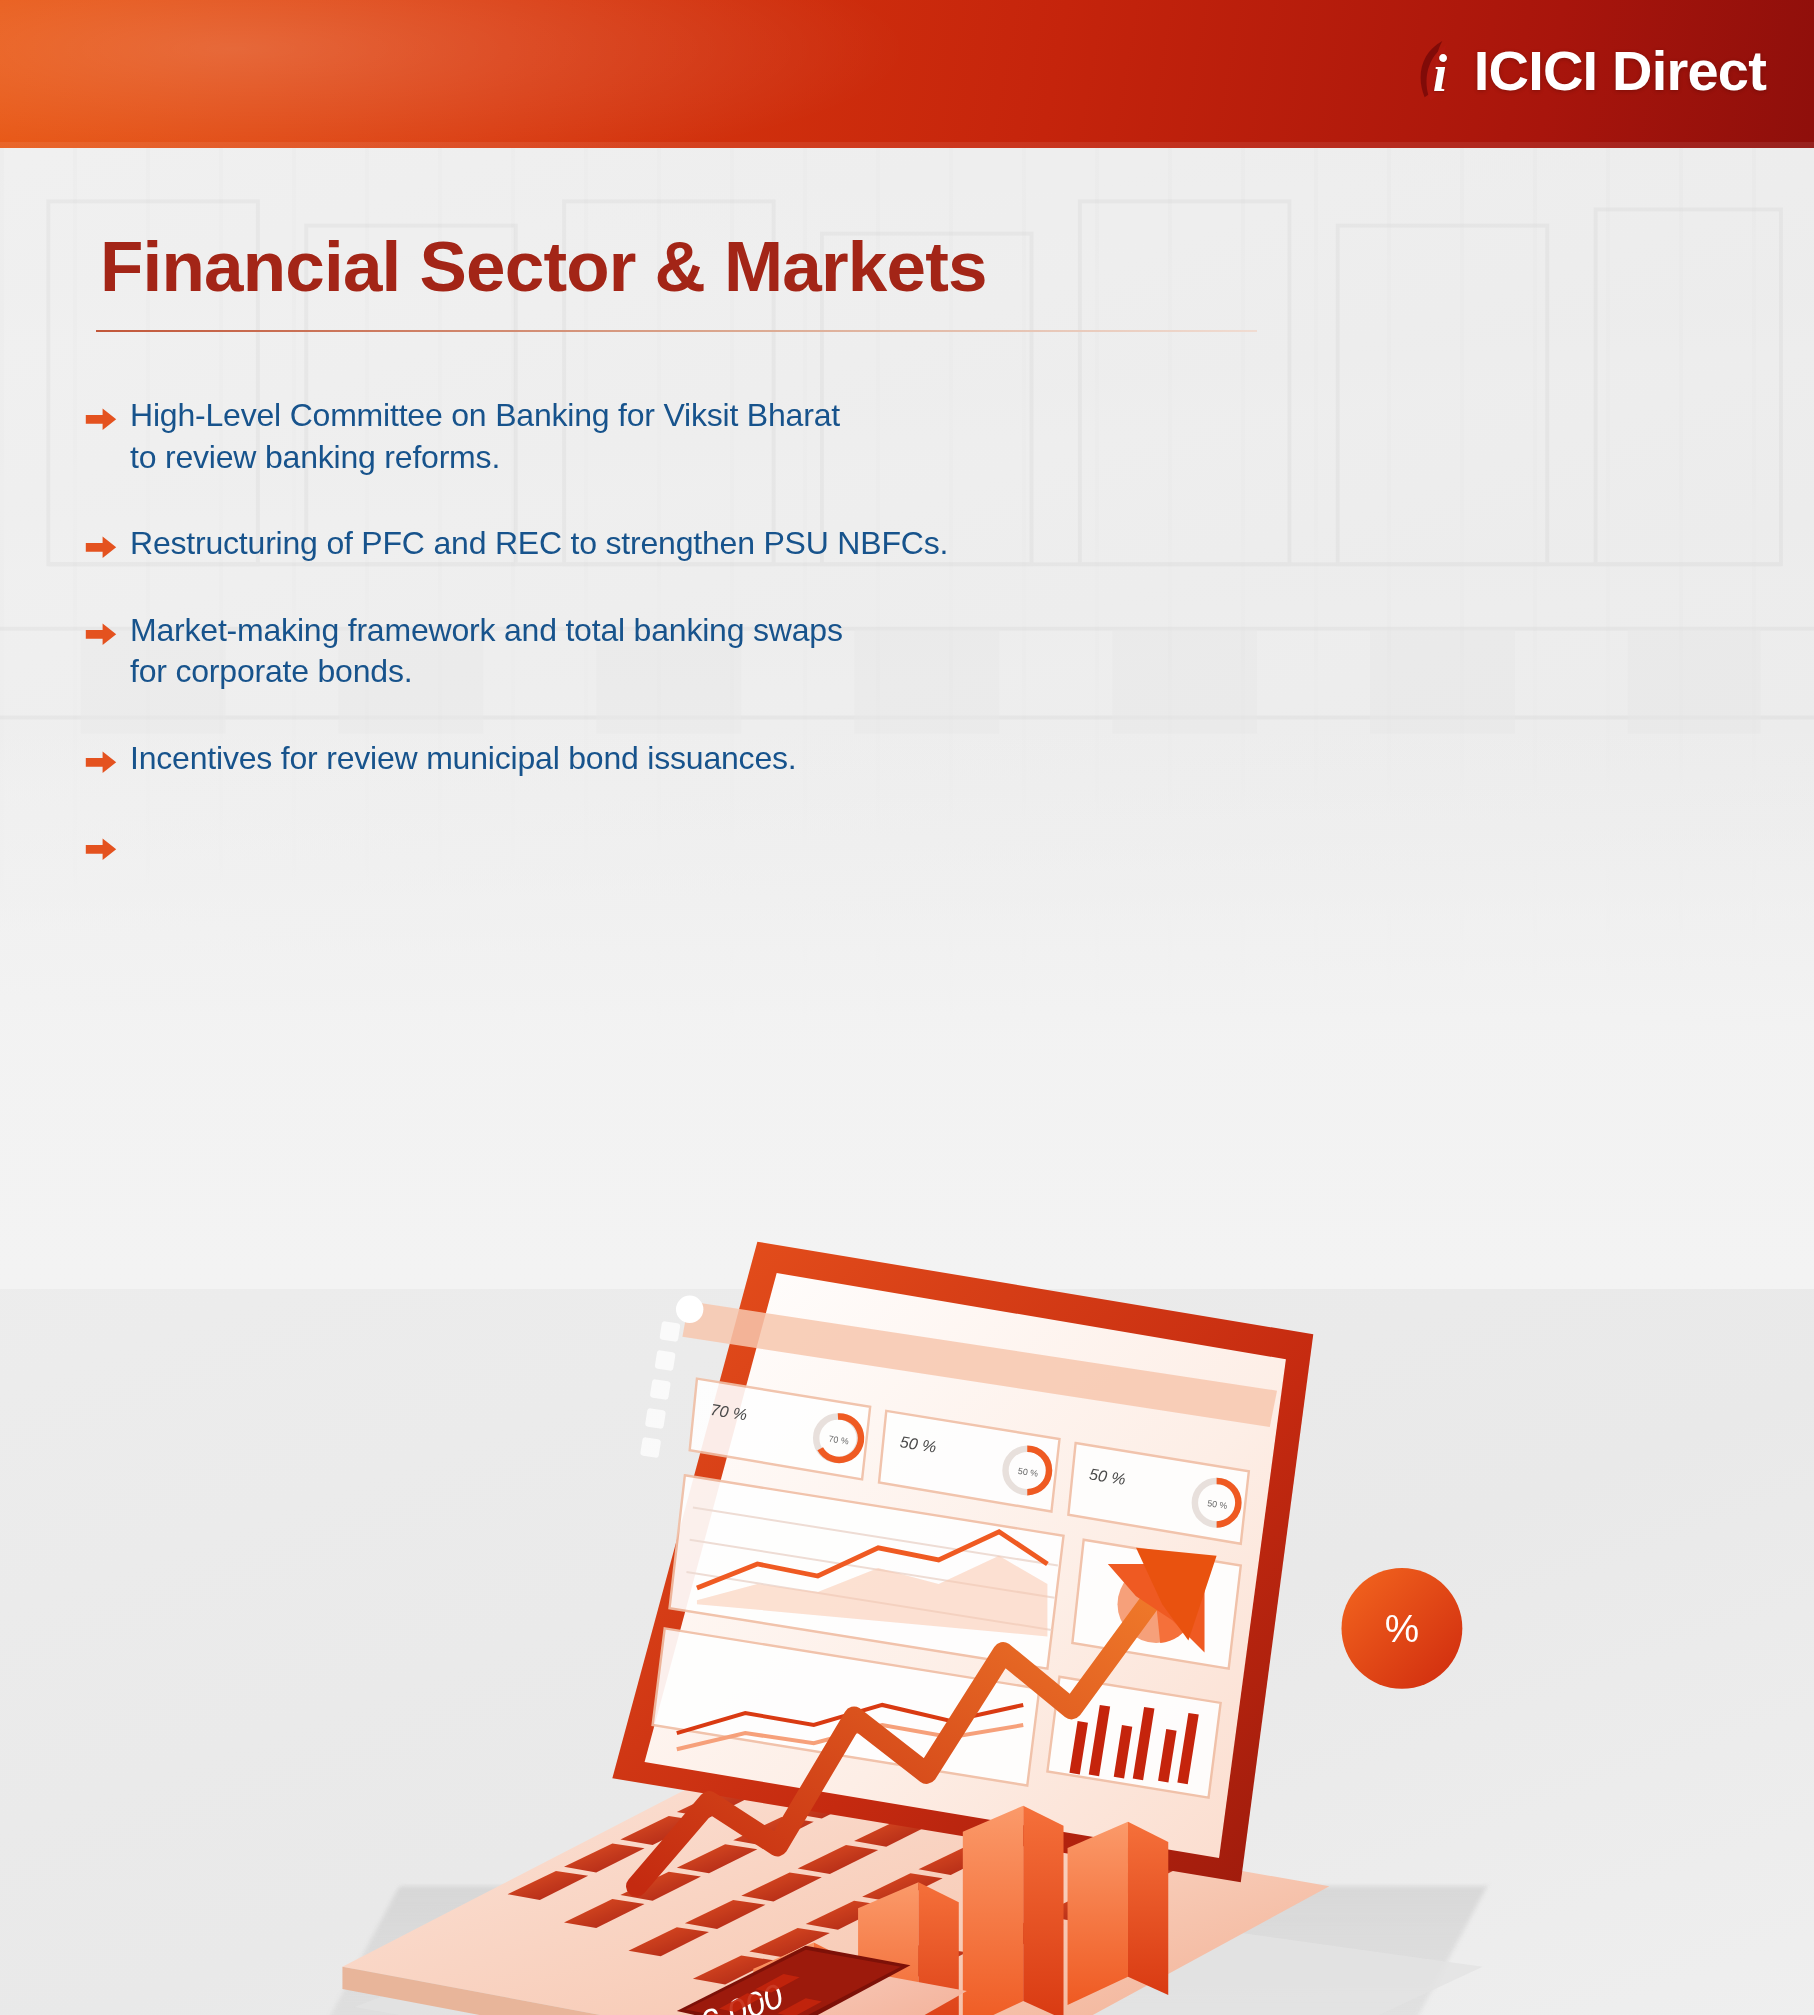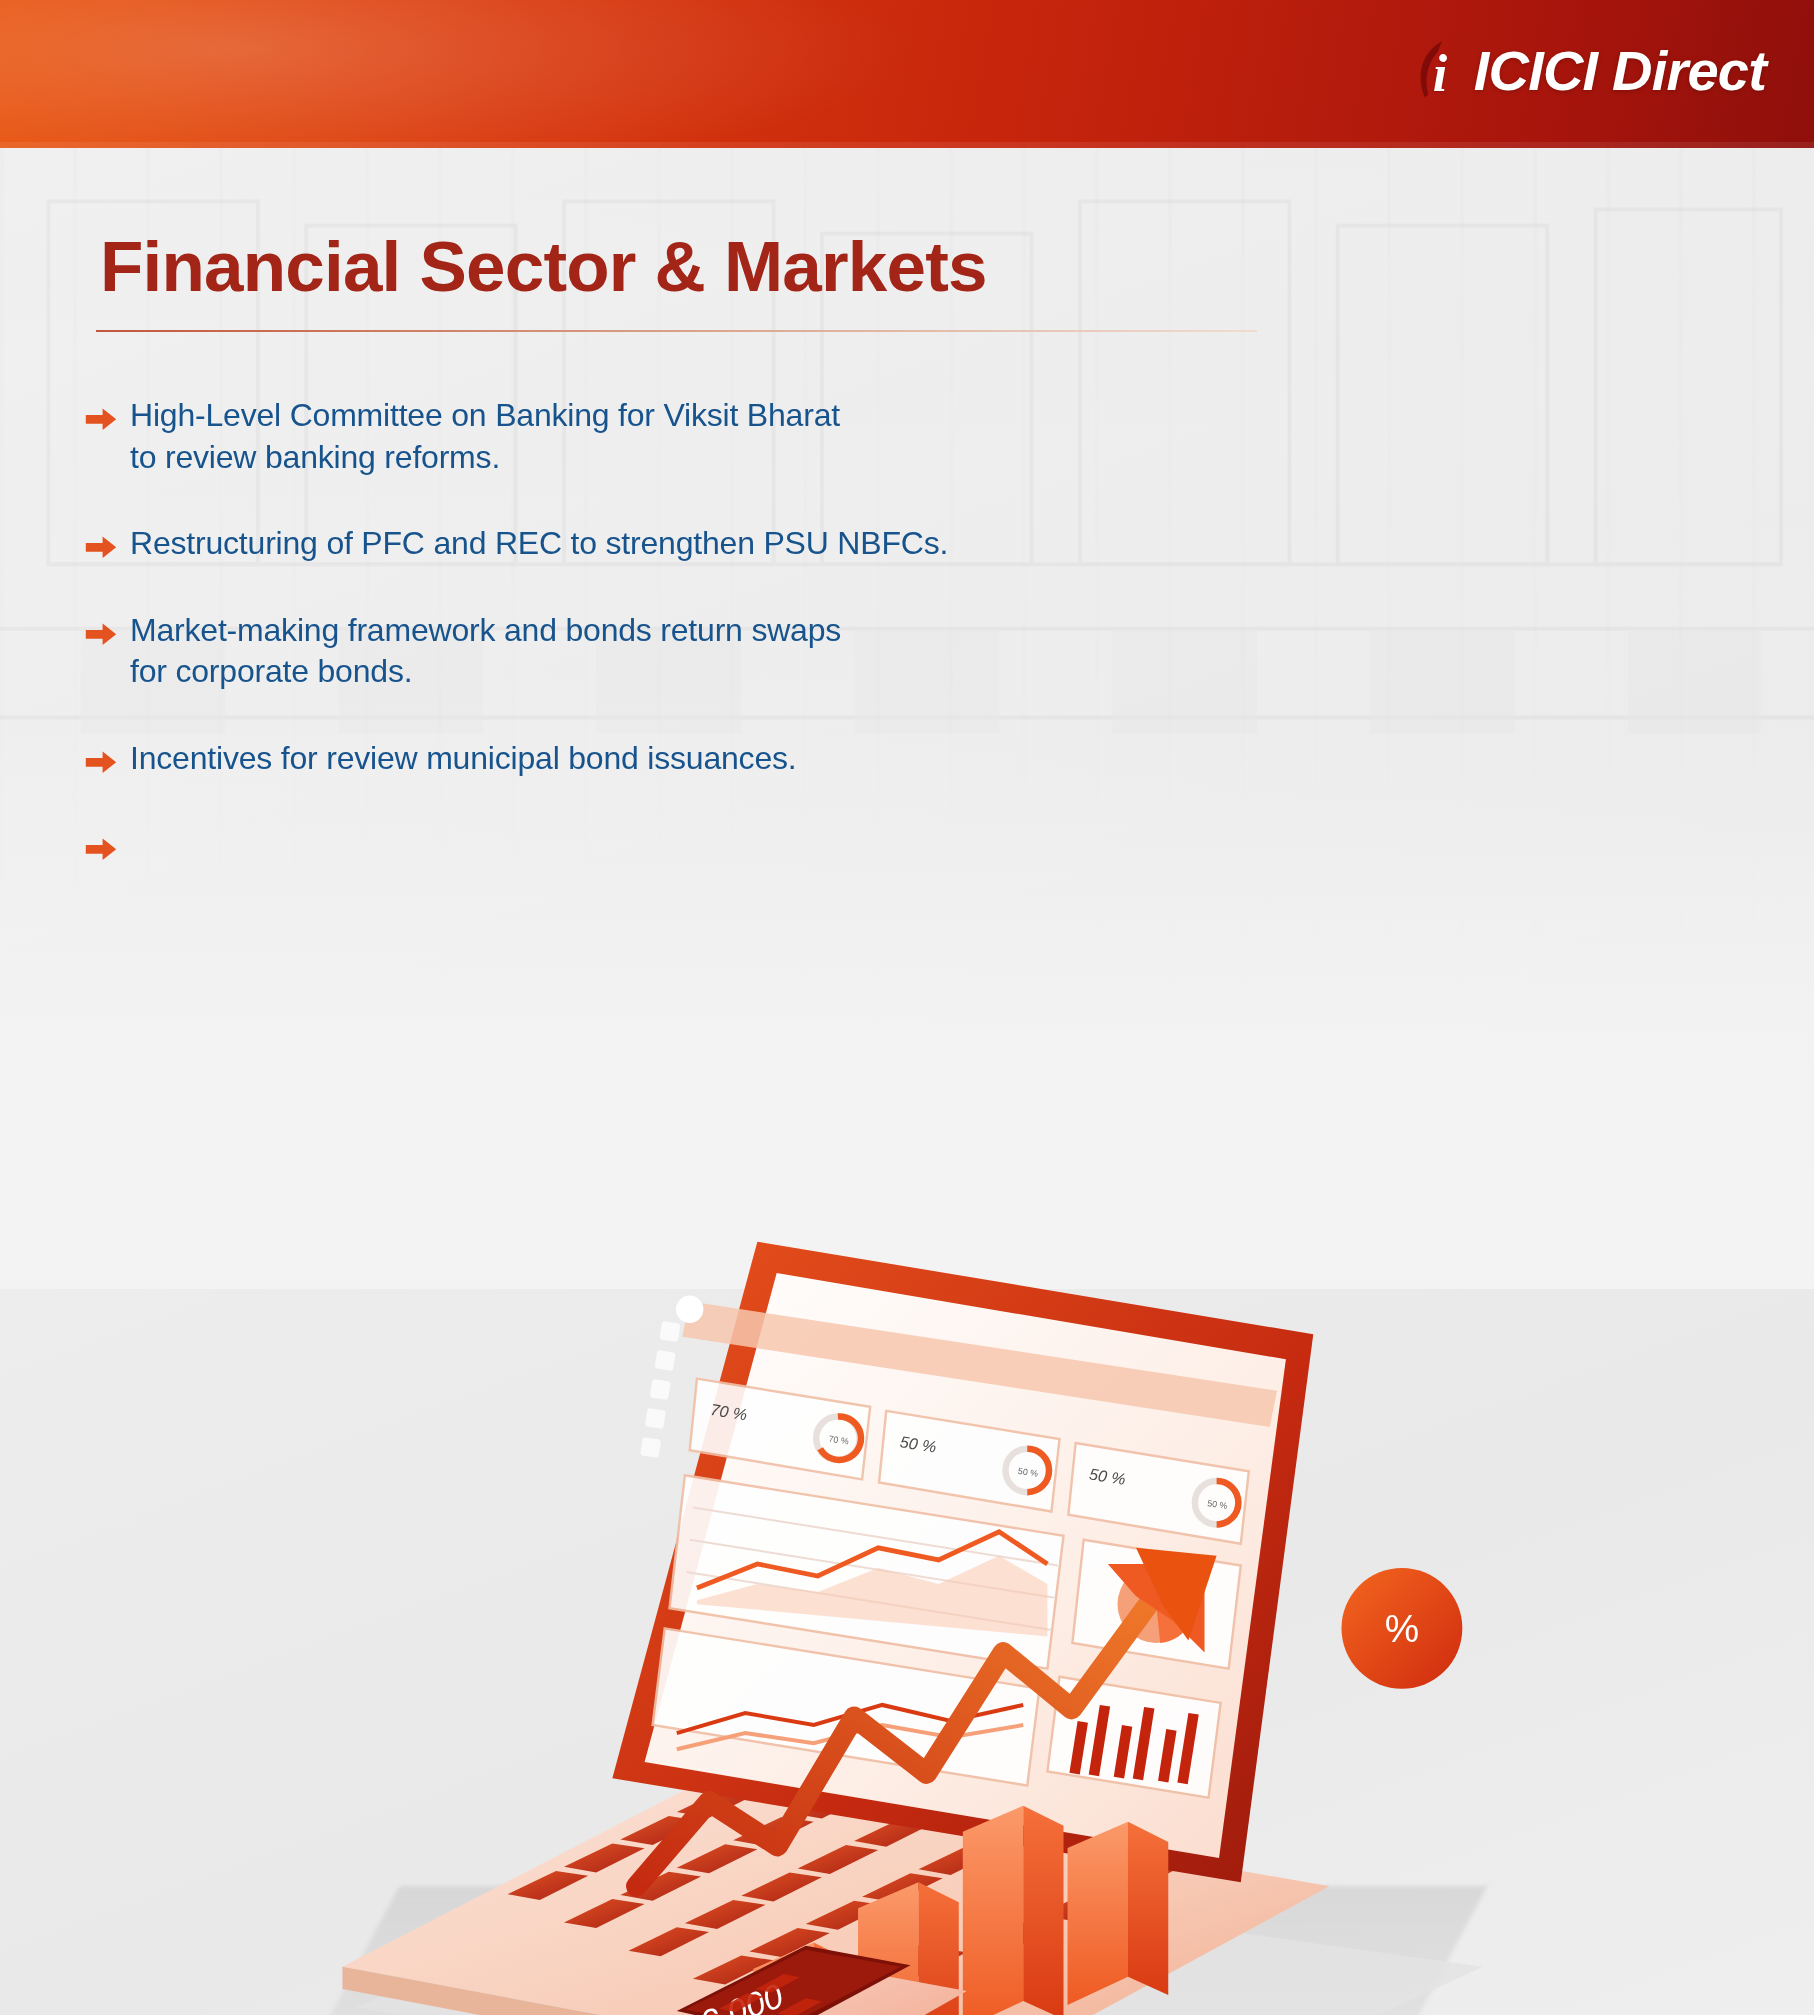--- a/index.html
+++ b/index.html
@@ -98,21 +98,20 @@
     font-weight: 700;
     font-style: italic;
     color: #ffffff;
     line-height: 1;
     font-family: "Liberation Serif", serif;
     text-shadow: 0 0.8px 2.4px rgba(0,0,0,0.25);
   }
   .logo-text {
     font-size: 56px;
     font-weight: 700;
-    font-style: italic;
     color: #ffffff;
     letter-spacing: -0.8px;
     line-height: 1;
     white-space: nowrap;
     text-shadow: 0 1.2px 4px rgba(0,0,0,0.22);
     text-align: center;
   }
 
   
   .title-block {
@@ -279,21 +278,21 @@
       </div>
       <div class="bullet-text">Restructuring of PFC and REC to strengthen PSU NBFCs.</div>
     </div>
 
     <div class="bullet">
       <div class="bullet-icon">
         <svg width="32" height="26.6" viewBox="0 0 80 66">
           <path d="M2 22 H44 V6 L78 33 L44 60 V44 H2 Z" fill="#e4521f"></path>
         </svg>
       </div>
-      <div class="bullet-text">Market-making framework and bonds return swaps
+      <div class="bullet-text">Market-making framework and total banking swaps
 for corporate bonds.</div>
     </div>
 
     <div class="bullet">
       <div class="bullet-icon">
         <svg width="32" height="26.6" viewBox="0 0 80 66">
           <path d="M2 22 H44 V6 L78 33 L44 60 V44 H2 Z" fill="#e4521f"></path>
         </svg>
       </div>
       <div class="bullet-text">Incentives for review municipal bond issuances.</div>

